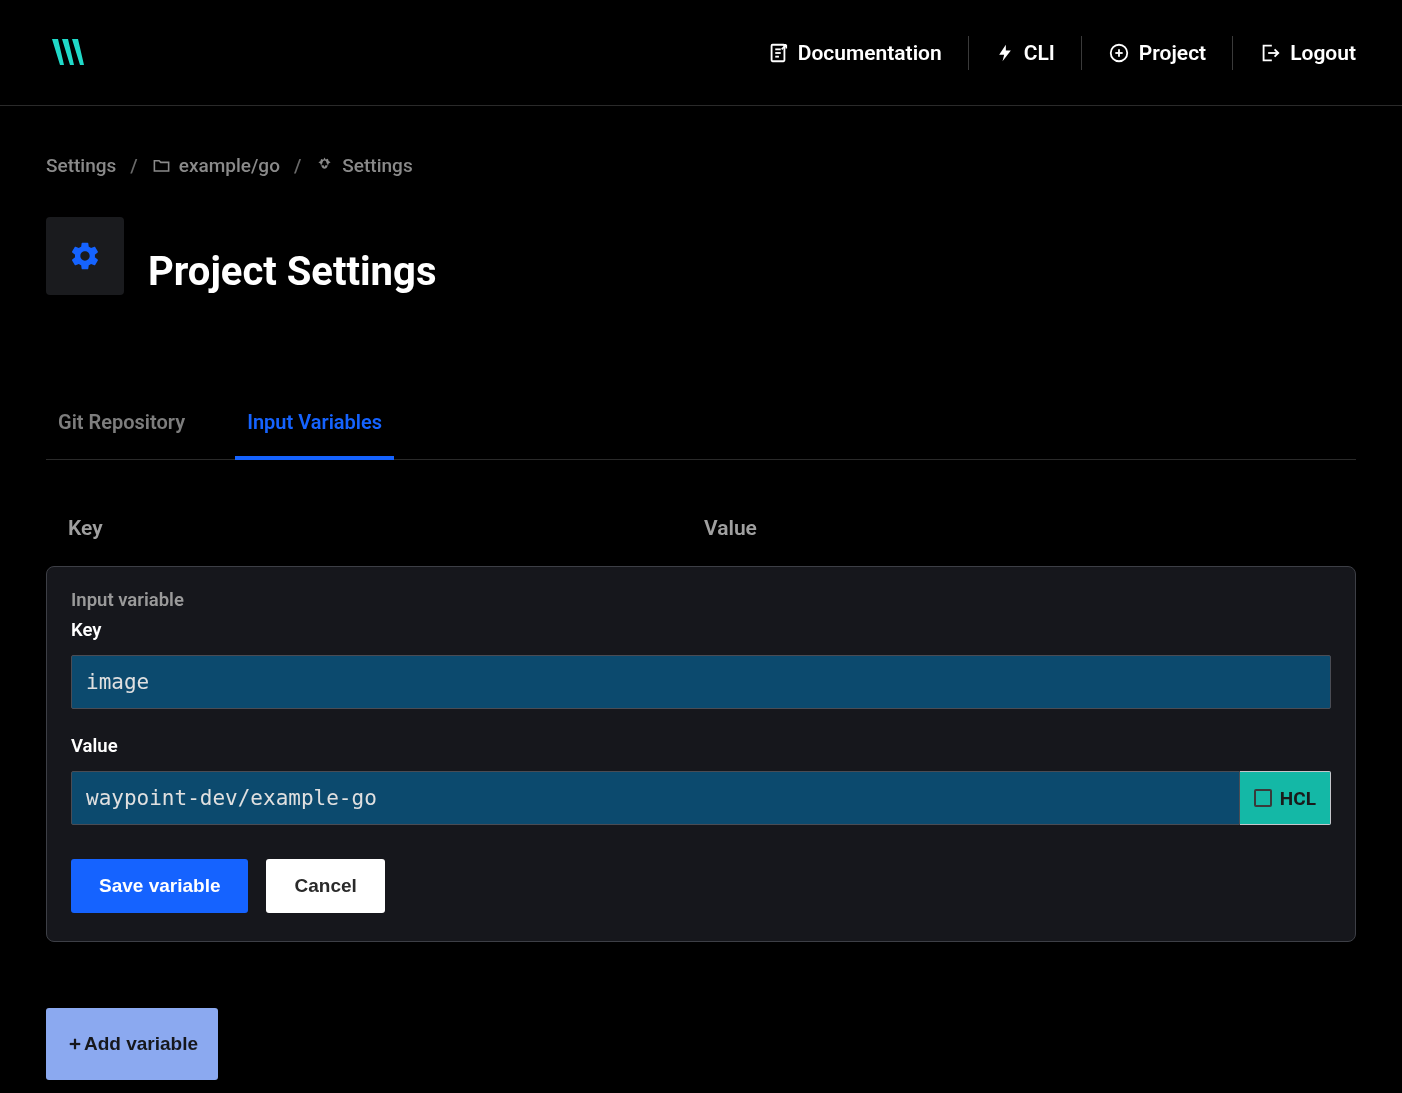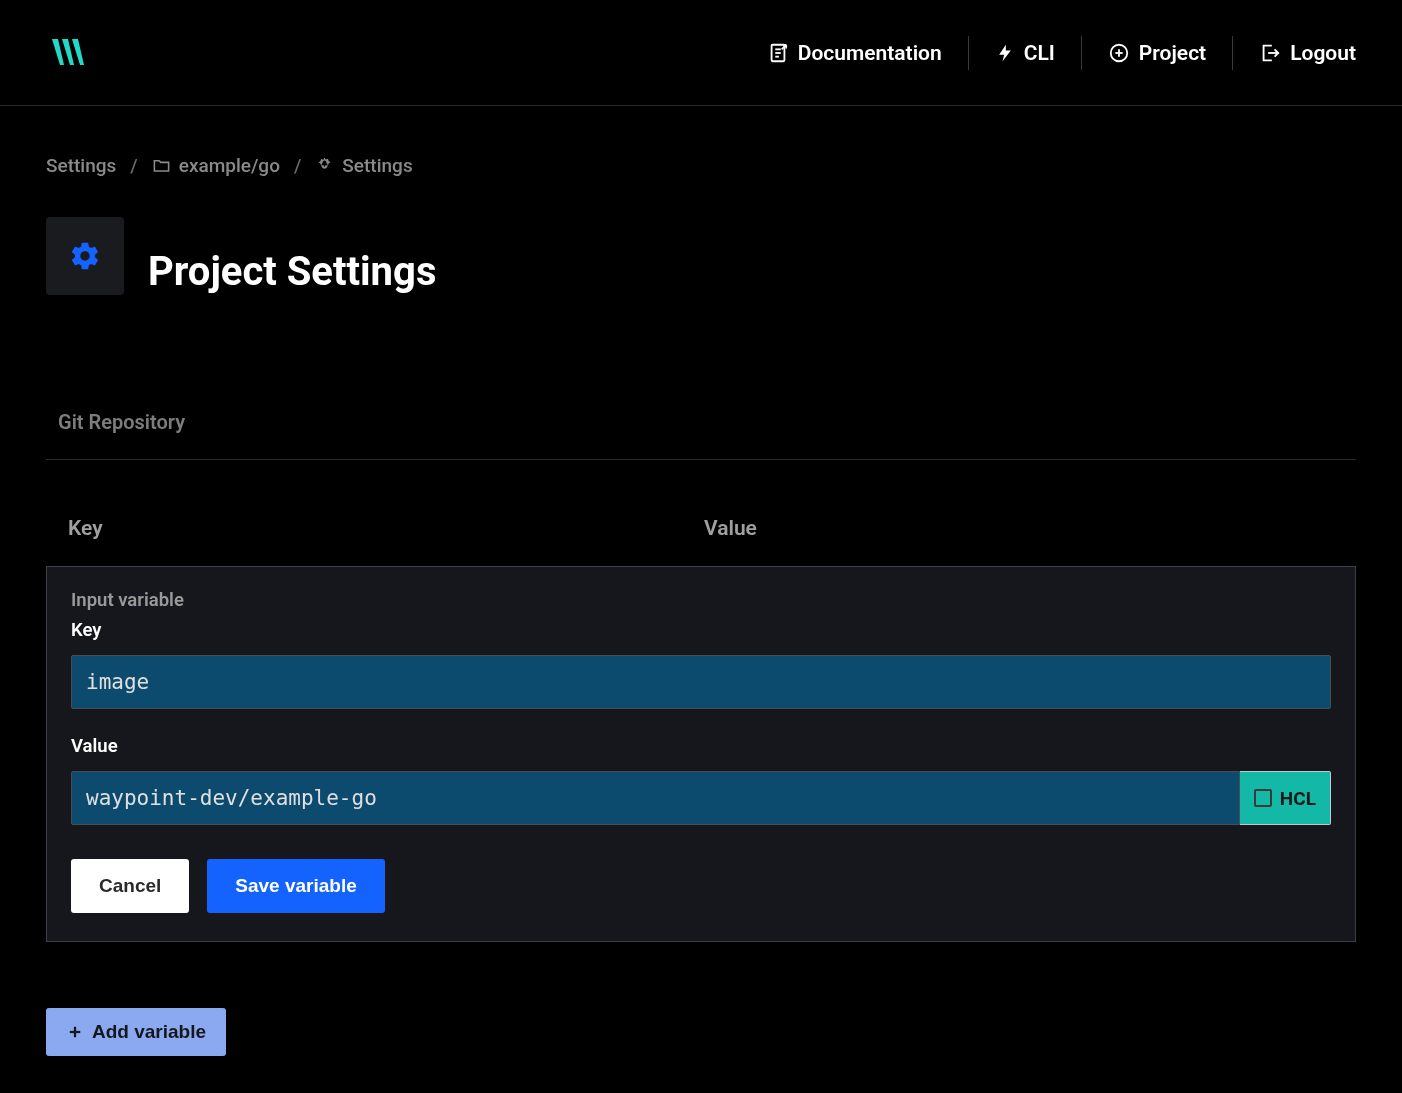--- a/index.html
+++ b/index.html
@@ -106,21 +106,21 @@
     font-size: 21px;
     font-weight: 600;
     color: #a0a0a0;
   }
   .col-key { flex: 0 0 636px; }
   .col-value { flex: 1; }
   .var-card {
     margin-top: 26px;
     background: #16171c;
     border: 1px solid #3d3f46;
-    border-radius: 0;
+    border-radius: 8px;
     padding: 22px 24px 28px 24px;
   }
   .card-title {
     color: #9a9a9a;
     font-size: 18.5px;
     font-weight: 600;
     margin-bottom: 6px;
   }
   .field-label {
     color: #ffffff;
@@ -189,30 +189,30 @@
     color: #ffffff;
   }
   .btn-secondary {
     background: #ffffff;
     color: #2a2a2a;
   }
   .add-var-btn {
     margin-top: 66px;
     background: #8ba9f0;
     color: #16171c;
-    height: 48px;
+    height: 72px;
     padding: 0 20px;
     border-radius: 3px;
     font-size: 19px;
     font-weight: 600;
     cursor: pointer;
     border: none;
     display: inline-flex;
     align-items: center;
-    gap: 8px;
+    gap: 0;
   }
   .value-block { margin-top: 26px; }
 </style>
 </head>
 <body>
 
 <div class="topbar">
   <div class="logo">
     <svg width="44" height="44" viewBox="0 0 44 44">
       <path d="M6 8 L14 34 L18 34 L12 8 Z M16 8 L24 34 L28 34 L22 8 Z M26 8 L34 34 L38 34 L32 8 Z" fill="#20d9c8"></path>
@@ -284,20 +284,21 @@
     <div class="icon-box">
       <svg width="32" height="32" viewBox="0 0 24 24" fill="#1563ff">
         <path d="M19.4 13c.04-.33.07-.66.07-1s-.03-.67-.07-1l2.1-1.65c.19-.15.24-.42.12-.64l-2-3.46c-.12-.22-.39-.3-.61-.22l-2.49 1c-.52-.4-1.08-.73-1.69-.98l-.38-2.65C14.42 2.18 14.22 2 13.97 2h-4c-.25 0-.45.18-.48.4l-.38 2.65c-.61.25-1.17.59-1.69.98l-2.49-1c-.23-.09-.49 0-.61.22l-2 3.46c-.13.22-.07.49.12.64L4.54 11c-.04.33-.07.66-.07 1s.03.67.07 1l-2.1 1.65c-.19.15-.24.42-.12.64l2 3.46c.12.22.39.3.61.22l2.49-1c.52.4 1.08.73 1.69.98l.38 2.65c.03.22.23.4.48.4h4c.25 0 .45-.18.48-.4l.38-2.65c.61-.25 1.17-.59 1.69-.98l2.49 1c.23.09.49 0 .61-.22l2-3.46c.12-.22.07-.49-.12-.64L19.4 13zM12 15.5c-1.93 0-3.5-1.57-3.5-3.5s1.57-3.5 3.5-3.5 3.5 1.57 3.5 3.5-1.57 3.5-3.5 3.5z"></path>
       </svg>
     </div>
     <h1>Project Settings</h1>
   </div>
 
   <div class="tabs">
     <div class="tab">Git Repository</div>
+    <div class="tab active">Input Variables</div>
   </div>
 
   <div class="table-header">
     <div class="col-key">Key</div>
     <div class="col-value">Value</div>
   </div>
 
   <div class="var-card">
     <div class="card-title">Input variable</div>
 
@@ -311,22 +312,22 @@
       <div class="field-row">
         <input class="text-input" type="text" style="border-top-right-radius: 0px; border-bottom-right-radius: 0px;" value="waypoint-dev/example-go">
         <label class="hcl-box">
           <span class="chk"></span>
           <span>HCL</span>
         </label>
       </div>
     </div>
 
     <div class="button-row">
+      <button class="btn btn-primary">Save variable</button>
       <button class="btn btn-secondary">Cancel</button>
-      <button class="btn btn-primary">Save variable</button>
     </div>
   </div>
 
   <button class="add-var-btn">
     <svg width="18" height="18" viewBox="0 0 24 24" fill="none" stroke="#16171c" stroke-width="3">
       <line x1="12" y1="5" x2="12" y2="19"></line>
         <line x1="5" y1="12" x2="19" y2="12"></line>
     </svg>
     <span>Add variable</span>
   </button>

